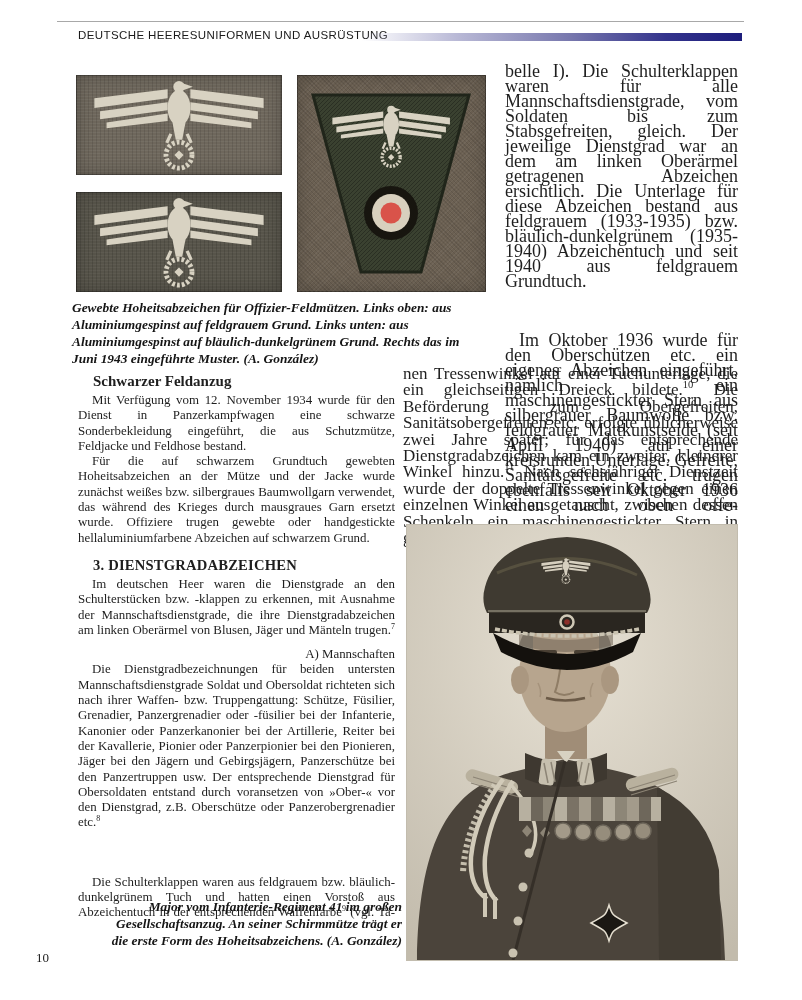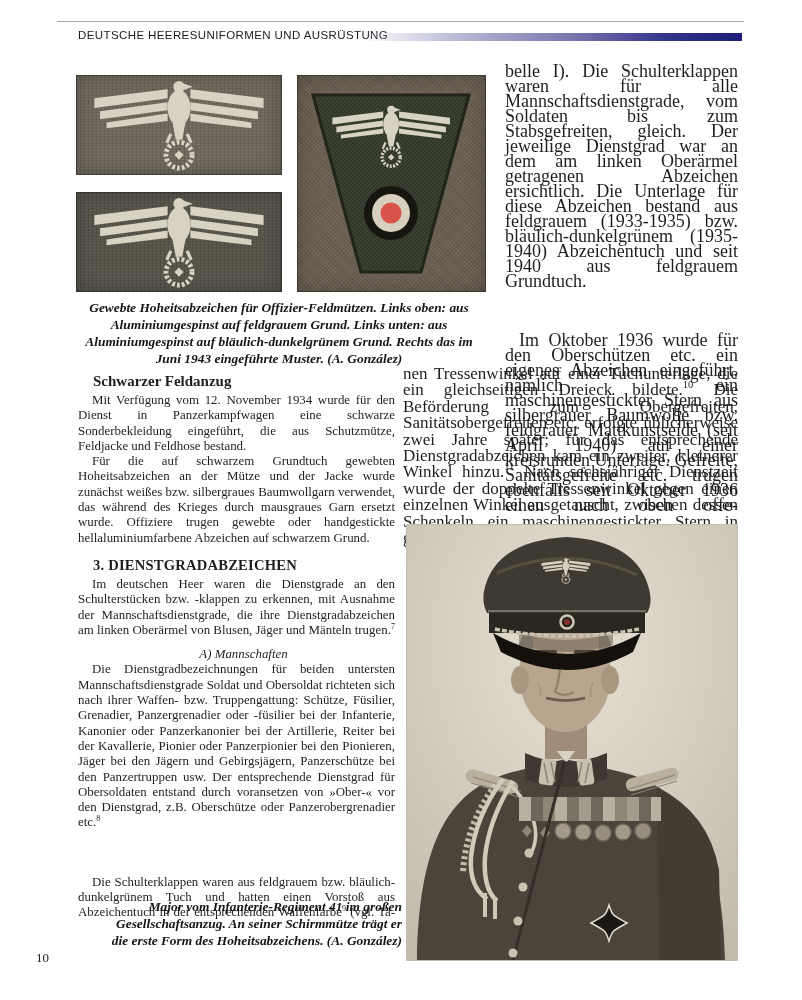--- a/index.html
+++ b/index.html
@@ -26,28 +26,28 @@
   .img2{left:76px;top:192px;width:206px;height:100px;background-color:#57544a;
         background-image:repeating-linear-gradient(90deg,rgba(0,0,0,.12) 0 1px,transparent 1px 4px),
                          repeating-linear-gradient(0deg,rgba(255,255,255,.04) 0 1px,transparent 1px 3px);}
   .img3{left:297px;top:75px;width:189px;height:217px;background-color:#6b6052;
         background-image:repeating-linear-gradient(45deg,rgba(0,0,0,.10) 0 1px,transparent 1px 3px),
                          repeating-linear-gradient(-45deg,rgba(255,255,255,.05) 0 1px,transparent 1px 3px);}
   .img1 svg,.img2 svg{position:absolute;left:50%;top:50%;transform:translate(-50%,-50%);}
   .eagle-use{color:#d8d2c2;}
 
   
-  .caption1{left:72px;top:299px;width:414px;text-align:center;font-size:13.4px;line-height:17px;
+  .caption1{left:72px;top:299px;width:414px;font-size:13.4px;line-height:17px;
             font-weight:bold;font-style:italic;color:#151515;}
 
   
   .leftcol{left:78px;top:372px;width:317px;font-size:12.9px;line-height:15.3px;}
   .leftcol h3{margin:0 0 3px 15px;font-size:15px;line-height:18px;}
   .leftcol h3.sec2{margin-top:10px;font-size:14.6px;letter-spacing:0.2px;}
-  .subhead{text-indent:14px;margin-top:9px !important;text-align:center;font-style:italic;}
+  .subhead{text-indent:14px;margin-top:9px !important;text-align:right;}
 
   
   .rightcol-narrow{left:505px;top:64px;width:233px;font-size:18px;line-height:15px;}
   .rightcol-wide{left:403px;top:366px;width:335px;font-size:17px;line-height:16.4px;}
 
   
   .photo{left:407px;top:525px;width:330px;height:435px;box-shadow:0 0 0 1px #c2bcae;}
   .photo svg{display:block;}
 
   

